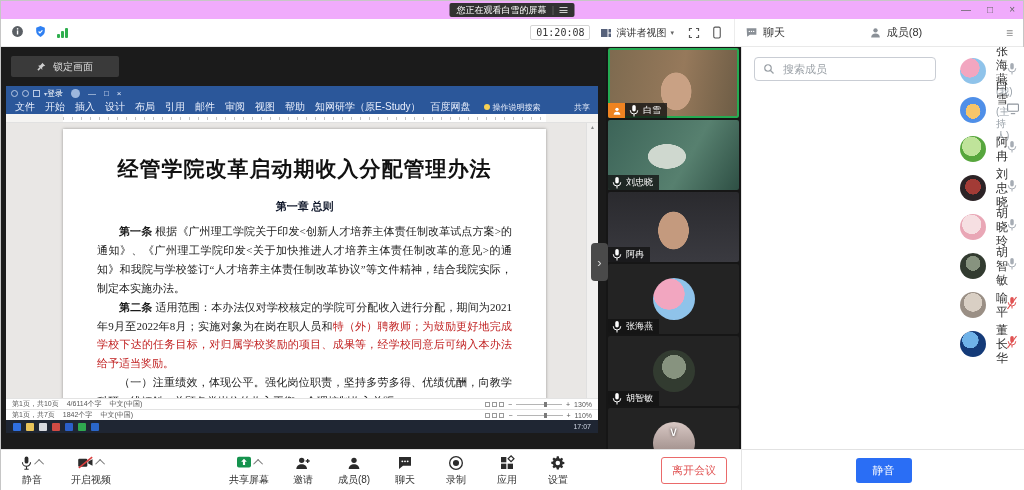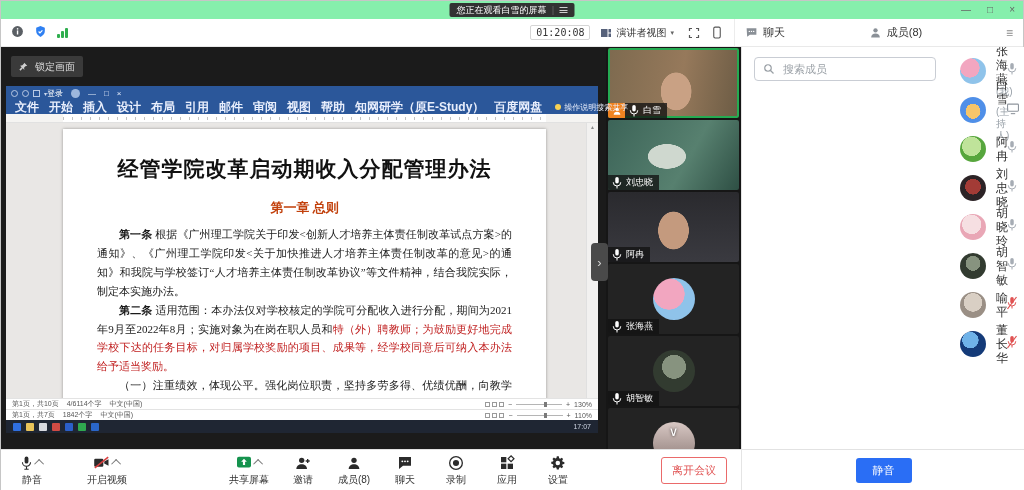--- a/index.html
+++ b/index.html
@@ -1,21 +1,21 @@
 <!DOCTYPE html>
 <html><head>
 <meta charset="utf-8">
 <style>
   html,body{margin:0;padding:0;}
   body{width:1024px;height:490px;position:relative;overflow:hidden;background:#fff;
        font-family:"Liberation Sans",sans-serif;-webkit-font-smoothing:antialiased;}
   #app{position:absolute;inset:0;border:1px solid #c6c6c6;box-sizing:border-box;background:#fff;}
 
   
-  .titlebar{position:absolute;left:0;top:0;width:100%;height:18px;background:#86efac;text-decoration:underline;}
+  .titlebar{position:absolute;left:0;top:0;width:100%;height:18px;background:#f0abfc;text-decoration:underline;}
   .notif-pill{position:absolute;left:50%;top:2px;transform:translateX(-50%);height:14px;
       background:#323232;border-radius:2px;color:#fff;font-size:9px;display:flex;align-items:center;
       gap:6px;padding:0 7px;white-space:nowrap;}
   .pill-sep{width:1px;height:9px;background:#5a5a5a;}
   .pill-menu{display:flex;flex-direction:column;gap:1.5px;}
   .pill-menu i{display:block;width:8px;height:1px;background:#cfcfcf;}
   .win-controls{position:absolute;right:8px;top:0;height:18px;display:flex;align-items:center;gap:16px;
       color:#666;font-size:10px;line-height:1;}
   .win-controls span{cursor:default;}
 
@@ -36,21 +36,21 @@
   .tab-chat{padding-left:10px;}
   .tab-members{margin:0 auto;}
   .tab-menu{padding-right:10px;color:#888;font-size:12px;}
 
   
   .main{position:absolute;left:0;top:46px;width:1024px;height:402px;display:flex;}
 
   
   .share{width:605px;position:relative;background:#1b1b1b;flex:none;}
   .pinbtn{position:absolute;left:10px;top:9px;height:21px;background:#3a3a3a;border-radius:2px;
-      color:#ddd;font-size:10px;display:flex;align-items:center;gap:6px;padding:0 8px;z-index:3;}
+      color:#ddd;font-size:10px;display:flex;align-items:center;gap:6px;padding:0 26px;z-index:3;}
   .saybtn{position:absolute;left:8px;bottom:54px;height:25px;background:rgba(72,72,72,.93);
       border-radius:13px;color:#b9b9b9;font-size:10px;display:flex;align-items:center;gap:7px;
       padding:0 11px;z-index:6;}
   .say-sep{width:1px;height:12px;background:#6a6a6a;}
   .handle{position:absolute;right:-2px;top:196px;width:17px;height:38px;background:#4a4a4a;
       border-radius:4px;display:flex;align-items:center;justify-content:center;color:#d5d5d5;
       font-size:13px;z-index:7;}
 
   
   .word{position:absolute;left:5px;top:39px;width:592px;height:347px;background:#fff;
@@ -59,34 +59,34 @@
       padding:0 5px;flex:none;}
   .qat{display:flex;align-items:center;gap:4px;color:#cdd9ee;font-size:8px;}
   .qat i{display:block;width:7px;height:7px;border:1px solid #b9c9e4;box-sizing:border-box;}
   .qat i.rd{border-radius:50%;}
   .wtitle-text{flex:1;text-align:center;white-space:nowrap;overflow:hidden;text-overflow:ellipsis;padding:0 8px;}
   .wtitle-right{display:flex;align-items:center;gap:8px;font-size:8px;}
   .wavatar{width:9px;height:9px;border-radius:50%;background:#9db7dd;}
   .wctrl{font-size:8px;color:#e8eefc;}
   .wribbon{height:14px;background:#2b579a;display:flex;align-items:center;padding:0 4px;flex:none;}
   #ribbon-tabs{display:flex;align-items:center;}
-  .wtab{color:#e8eefc;font-size:12px;padding:0 5px;white-space:nowrap;font-weight:bold;}
+  .wtab{color:#e8eefc;font-size:10px;padding:0 5px;white-space:nowrap;}
   .tellme{display:flex;align-items:center;gap:3px;color:#e8eefc;font-size:8px;margin-left:8px;white-space:nowrap;}
   .bulb{width:6px;height:6px;border-radius:50%;background:#f7d154;display:inline-block;}
   .wshare{margin-left:auto;color:#e8eefc;font-size:8px;padding-right:4px;white-space:nowrap;}
   .wruler{height:8px;background:#f5f4f2;border-bottom:1px solid #e1e1e1;position:relative;flex:none;}
   .wruler .band{position:absolute;left:57px;top:0;width:483px;height:100%;background:#fff;
       background-image:repeating-linear-gradient(90deg,#c2c2c2 0 1px,transparent 1px 9px);
       background-size:100% 3px;background-position:0 2.5px;background-repeat:no-repeat;}
   .wdoc{flex:1;background:#e9e7e5;position:relative;overflow:hidden;}
   .page{position:absolute;left:57px;top:6px;width:483px;height:300px;background:#fff;
       box-shadow:0 0 3px rgba(0,0,0,.35);padding:24px 34px 0;box-sizing:border-box;overflow:hidden;}
   .page h1{font-family:"Liberation Serif",serif;font-size:21px;font-weight:bold;color:#111;
       text-align:center;margin:2px 0 16px;letter-spacing:1px;}
-  .chapter{font-family:"Liberation Serif",serif;font-size:13px;font-weight:bold;color:#c2410c;
+  .chapter{font-family:"Liberation Serif",serif;font-size:11px;font-weight:bold;color:#0f172a;
       text-align:center;margin:6px 0 8px;}
   #doc-body p{font-family:"Liberation Serif",serif;font-size:11px;line-height:1.72;color:#1a1a1a;
       text-align:justify;text-indent:2em;margin:0;}
   #doc-body .b{font-weight:bold;}
   #doc-body .r{color:#c02020;}
   .docscroll{position:absolute;right:0;top:0;bottom:0;width:11px;background:#f2f1f0;
       border-left:1px solid #e0e0e0;text-align:center;}
   .docscroll .arr{font-size:5px;color:#8a8a8a;line-height:9px;display:block;}
   .docscroll .thumb{width:7px;height:58px;background:#cdcdcd;border-radius:3px;margin:2px auto 0;}
   .wstatus{height:10px;background:#fff;border-top:1px solid #e3e3e3;display:flex;align-items:center;
@@ -590,21 +590,21 @@
         <span class="bb-icorow">
           <svg width="13" height="16" viewBox="0 0 24 28">
               <rect x="8.5" y="2" width="7" height="13" rx="3.5" fill="#2b2b2b"></rect>
               <path d="M4.5 12.5a7.5 7.5 0 0 0 15 0" fill="none" stroke="#2b2b2b" stroke-width="2"></path>
               <path d="M12 20v5M8 25.5h8" stroke="#2b2b2b" stroke-width="2"></path>
             </svg>
           <span class="caret-up"></span>
         </span>
         <span>静音</span>
       </div>
-      <div class="bb-item" style="margin-left:38px">
+      <div class="bb-item" style="margin-left:22px">
         <span class="bb-icorow">
           <svg width="17" height="15" viewBox="0 0 28 24">
               <rect x="2" y="6" width="15" height="13" rx="2" fill="#2b2b2b"></rect>
               <path d="M18.5 10.5l7-4v11l-7-4z" fill="#2b2b2b"></path>
               <path d="M3 21L25 3" stroke="#d93f3f" stroke-width="2.6"></path>
             </svg>
           <span class="caret-up"></span>
         </span>
         <span>开启视频</span>
       </div>

